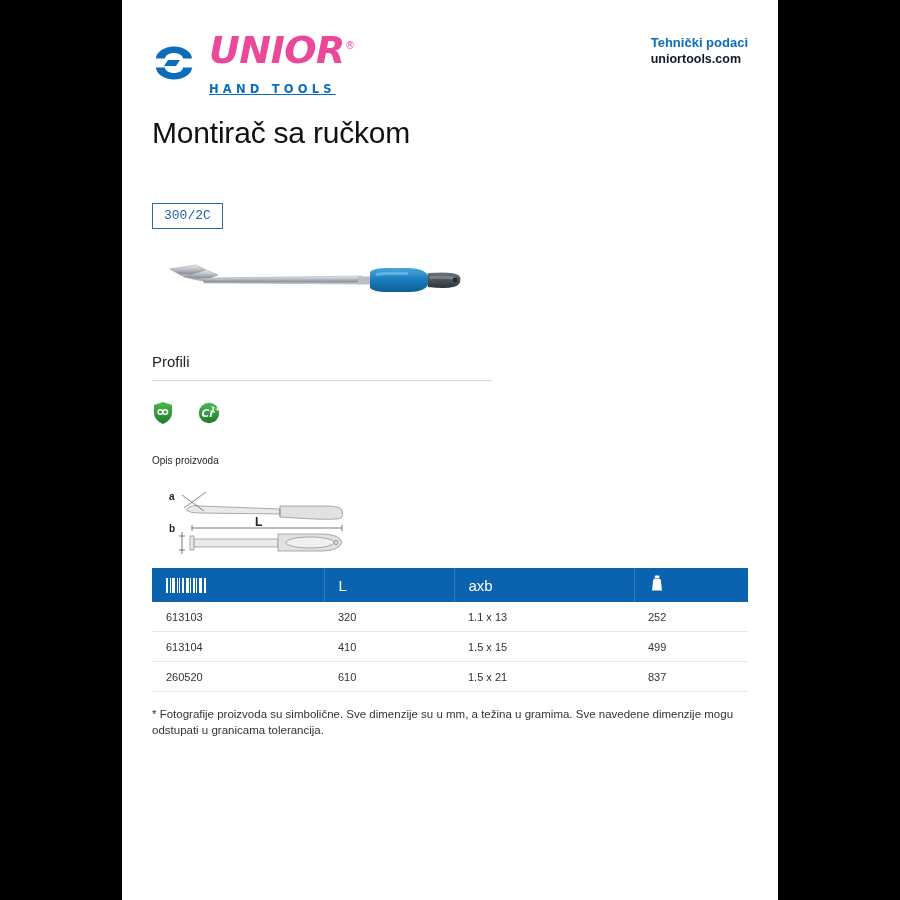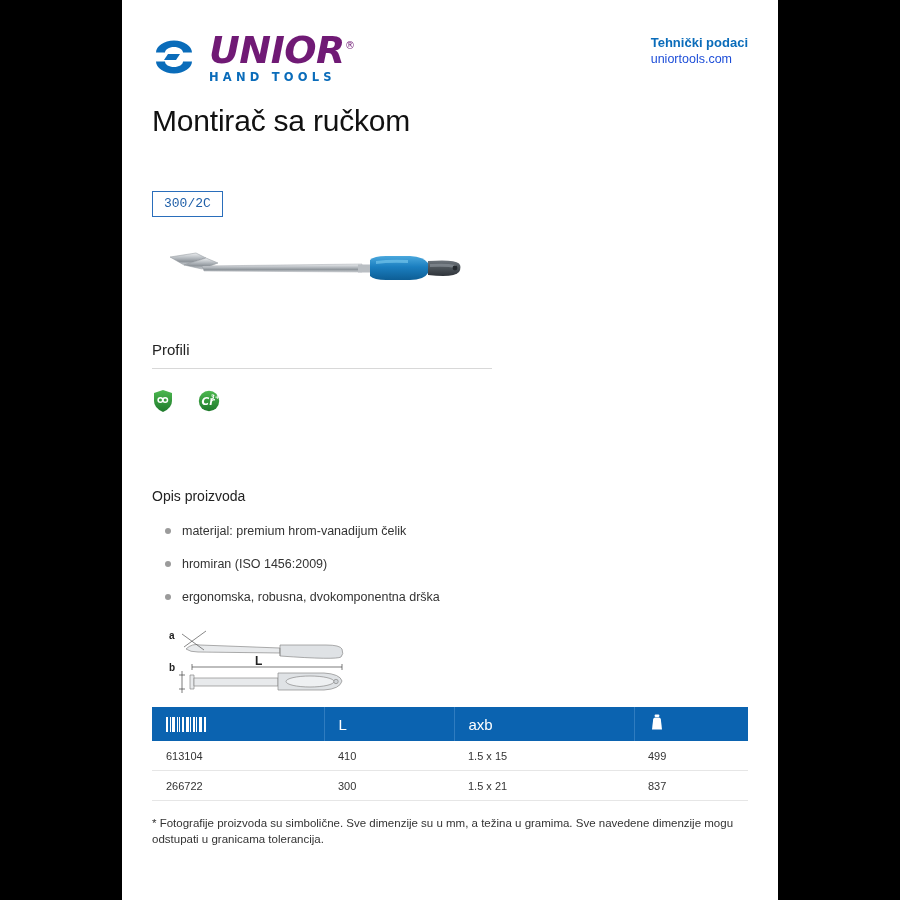--- a/index.html
+++ b/index.html
@@ -49,49 +49,51 @@
     gap: 13px;
   }
   .brand-mark { width: 44px; height: 36px; flex: 0 0 auto; }
   .wordmark { position: relative; padding-top: 2px; }
   .wordmark-main {
     font-family: "DejaVu Sans", sans-serif;
     font-weight: bold;
     font-style: italic;
     font-size: 38px;
     letter-spacing: -0.5px;
-    color: #701a75;
+    color: #ec4899;
     line-height: 0.95;
     text-align: right;
   }
   .reg {
     font-size: 10px;
     vertical-align: super;
     font-style: normal;
     font-weight: normal;
   }
   .wordmark-sub {
     font-family: "DejaVu Sans", sans-serif;
     font-weight: bold;
     font-size: 11.5px;
     letter-spacing: 4.2px;
     color: #0a6cba;
-    margin-top: 2px;
+    margin-top: 14px;
+    text-decoration: underline;
   }
   .header-right { text-align: left; padding-top: 4px; }
   .hr-title {
     color: #0a6cba;
     font-weight: bold;
     font-size: 13px;
     line-height: 17px;
   }
   .hr-sub {
-    color: #1d4ed8;
+    color: #0f172a;
     font-size: 12.5px;
     line-height: 17px;
+    font-weight: bold;
   }
 
   
   .product-title {
     font-size: 30px;
     color: #111111;
     font-weight: normal;
     letter-spacing: -0.2px;
   }
   .code-badge {
@@ -130,23 +132,23 @@
     display: flex;
     gap: 24px;
     margin-top: 20px;
     align-items: center;
     font-style: italic;
   }
   .profile-icons svg { display: block; }
 
   
   .desc-head {
-    font-size: 14px;
+    font-size: 10px;
     color: #222222;
-    margin-top: 75px;
+    margin-top: 30px;
   }
   ul.bullets {
     list-style: none;
     margin: 19px 0 0 0;
     padding: 0;
   }
   ul.bullets li {
     position: relative;
     padding-left: 30px;
     font-size: 12.5px;
@@ -317,25 +319,20 @@
             </defs>
             <circle cx="11" cy="12" r="10.2" fill="url(#g2)"></circle>
             <text x="10" y="16.4" font-family="DejaVu Sans, sans-serif" font-size="10.5" font-weight="bold" fill="#ffffff" text-anchor="middle">Cr</text>
             <text x="17.2" y="10.2" font-family="DejaVu Sans, sans-serif" font-size="6" font-weight="bold" fill="#ffffff" text-anchor="middle">3+</text>
           </svg>
         </span>
       </div>
 
       
       <div class="desc-head">Opis proizvoda</div>
-      <ul class="bullets">
-        <li>materijal: premium hrom-vanadijum čelik</li>
-        <li>hromiran (ISO 1456:2009)</li>
-        <li>ergonomska, robusna, dvokomponentna drška</li>
-      </ul>
 
       
       <div class="tech-draw">
         <svg width="200" height="78" viewBox="0 0 200 78">
           <g stroke="#8a8a8a" stroke-width="0.7" fill="none">
 
             <path d="M26 26 Q32 20 40 22 L120 25 L120 30 L38 29 Q30 29 26 26 Z" fill="#e8eaec"></path>
             <path d="M120 22 L166 22 Q180 22 182 26 Q184 31 181 34 Q176 37 120 33 Z" fill="#dfe2e5"></path>
             <path d="M120 25 L120 33"></path>
 
@@ -393,28 +390,34 @@
                 <svg width="16" height="17" viewBox="0 0 16 17">
                   <rect x="5.6" y="0.5" width="4.8" height="2.6" rx="1" fill="#ffffff"></rect>
                   <path d="M4.2 5 Q4.6 3.4 6.2 3.4 L9.8 3.4 Q11.4 3.4 11.8 5 L13 15.6 L3 15.6 Z" fill="#ffffff"></path>
                 </svg>
               </span>
             </th>
           </tr>
         </thead>
         <tbody>
           <tr>
+            <td>613103</td>
+            <td>320</td>
+            <td>1.1 x 13</td>
+            <td>252</td>
+          </tr>
+          <tr>
             <td>613104</td>
             <td>410</td>
             <td>1.5 x 15</td>
             <td>499</td>
           </tr>
           <tr>
-            <td>266722</td>
-            <td>300</td>
+            <td>260520</td>
+            <td>610</td>
             <td>1.5 x 21</td>
             <td>837</td>
           </tr>
         </tbody>
       </table>
 
       <div class="note">* Fotografije proizvoda su simbolične. Sve dimenzije su u mm, a težina u gramima. Sve navedene dimenzije mogu odstupati u granicama tolerancija.</div>
 
       
       

